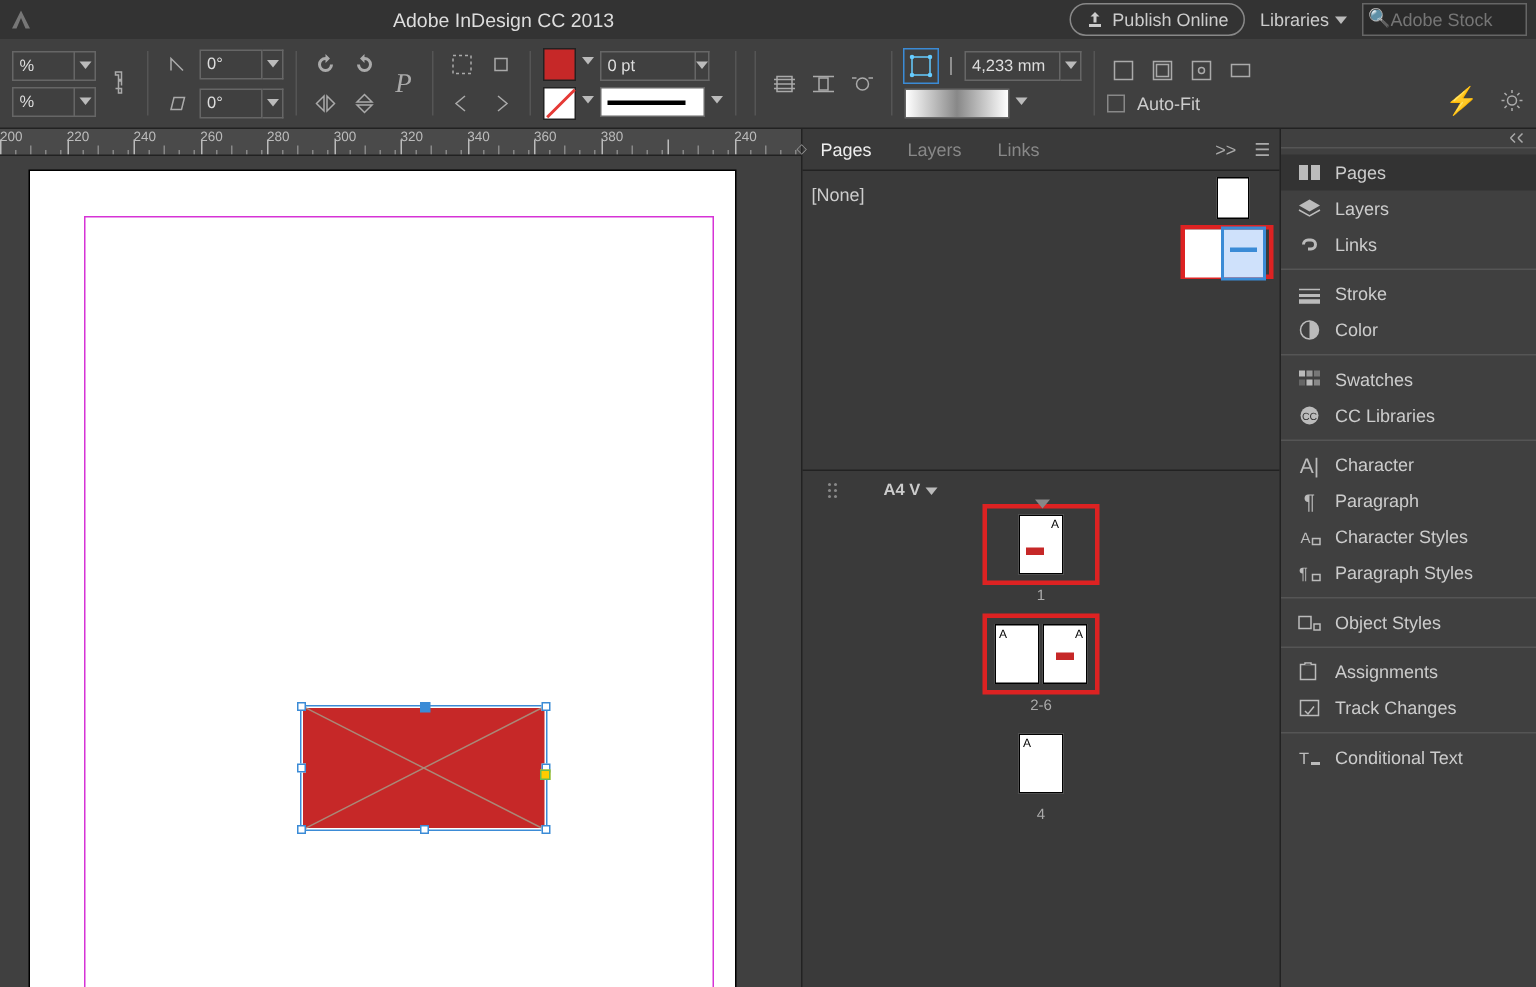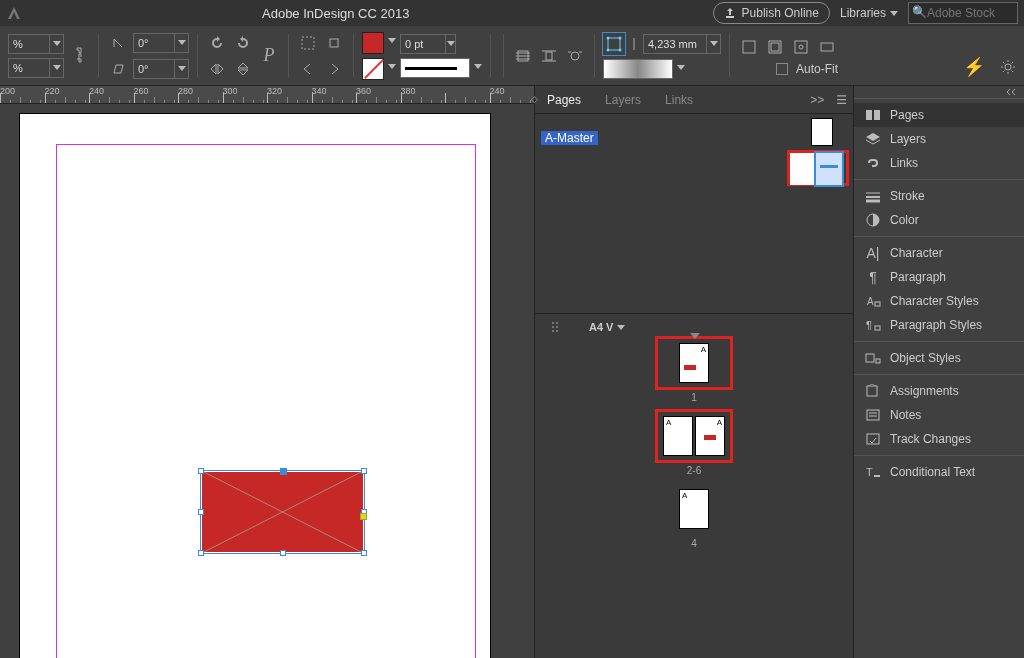--- a/index.html
+++ b/index.html
@@ -26,21 +26,21 @@
   .field .dd { width:14px; height:20px; border:1px solid #666; border-left:none; display:inline-flex; align-items:center; justify-content:center; }
   .swatch-fill { width:22px; height:22px; background:#c62828; border:1px solid #222; }
   .swatch-none { width:22px; height:22px; background:#fff; border:1px solid #222; position:relative; }
   .swatch-none::after { content:''; position:absolute; left:-2px; top:9px; width:26px; height:2px; background:#e53935; transform:rotate(-45deg); }
   .stroke-swatch { width:70px; height:20px; background:#fff; border:1px solid #666; position:relative; }
   .stroke-swatch::after { content:''; position:absolute; left:4px; right:12px; top:8px; height:3px; background:#000; }
   .grad-swatch { width:70px; height:20px; background:linear-gradient(to right,#fff,#888,#fff); border:1px solid #666; }
   .zoom { border:1px solid #666; background:#404040; color:#ddd; padding:2px 4px; font-size:11px; width:46px; height:20px; text-align:center; }
   .check { width:12px; height:12px; border:1px solid #888; display:inline-block; margin-right:4px; }
 
-  .autofit-row { display:flex; align-items:center;justify-content:flex-end; }
+  .autofit-row { display:flex; align-items:center; }
 
   
   .workarea { display:flex; height: calc(100% - 86px); }
 
   .canvas-area { flex:1; background:#fde047; position:relative; overflow:hidden; }
   .ruler-h { height:18px; background:#4a4a4a; display:flex; align-items:flex-end; overflow:hidden; border-bottom:1px solid #222; }
 
   .doc-outer { position:absolute; top:18px; left:0; right:0; bottom:0; background:#404040; }
   .paper { position:absolute; left:20px; top:10px; width:470px; height:560px; background:#fff; box-shadow:0 0 0 1px #000; }
   .margin-box { position:absolute; left:36px; top:30px; width:420px; height:520px; border:1px solid #d633d6; }
@@ -244,21 +244,21 @@
         <span class="dd" style="height:22px"><span class="caret"></span></span>
       </div>
     <div class="cb-group">
         <span class="swatch-none"></span>
         <span class="dd" style="height:22px"><span class="caret"></span></span>
       </div>
   </div>
   <div class="cb-col">
     <div class="cb-group">
       <div class="field" style="width:56px">
-          <input style="width: 46px;" value="0 pt">
+          <input style="width: 64px;" value="0 pt">
           <span class="dd">
             <span class="caret"></span>
           </span>
         </div>
     </div>
     <div class="cb-group">
       <span class="stroke-swatch"></span>
         <span class="dd" style="height:20px"><span class="caret"></span></span>
     </div>
   </div>
@@ -492,24 +492,24 @@
   <div class="mid-panel">
     <div class="mid-tabs">
       <span class="tab active">Pages</span>
       <span class="tab">Layers</span>
       <span class="tab">Links</span>
       <span class="spacer"></span>
       <span class="coll">&gt;&gt;</span>
       <span class="coll">☰</span>
     </div>
     <div class="masters">
+      <div class="line">
+          <span>[None]</span>
+        </div>
       <div class="thumb thumb-none"></div>
-      <div class="line" style="margin-top:8px">
-          <span class="sel-lbl">A-Master</span>
-        </div>
       <div class="thumb-master-wrap">
         <span class="thumb-master"></span><span class="thumb-master sel"></span>
       </div>
     </div>
     <div class="docpages">
       <div style="display:flex;align-items:center;gap:6px;margin-left:10px">
         <span class="icon">
             <svg width="8" height="14">
               <circle cx="2" cy="3" r="1" fill="#888"></circle>
               <circle cx="6" cy="3" r="1" fill="#888"></circle>
@@ -608,20 +608,44 @@
                 <circle cx="8" cy="7" r="6" stroke="#bbb" fill="none"></circle>
                 <path d="M8 1a6 6 0 0 1 0 12z" fill="#bbb"></path>
               </svg>
             </span>
             <span>Color</span>
           </div>
         </div>
         <div class="grp">
           <div class="item">
             <span class="ic">
+              <svg width="16" height="14">
+                <rect x="1" y="1" width="4" height="4" fill="#bbb"></rect>
+                <rect x="6" y="1" width="4" height="4" fill="#999"></rect>
+                <rect x="11" y="1" width="4" height="4" fill="#777"></rect>
+                <rect x="1" y="7" width="4" height="4" fill="#666"></rect>
+                <rect x="6" y="7" width="4" height="4" fill="#bbb"></rect>
+                <rect x="11" y="7" width="4" height="4" fill="#888"></rect>
+              </svg>
+            </span>
+            <span>Swatches</span>
+          </div>
+          <div class="item">
+            <span class="ic">
+              <svg width="16" height="14">
+                <circle cx="8" cy="7" r="6" fill="#bbb"></circle>
+                <text x="8" y="10" font-size="7" text-anchor="middle" fill="#333">CC</text>
+              </svg>
+            </span>
+            <span>CC Libraries</span>
+          </div>
+        </div>
+        <div class="grp">
+          <div class="item">
+            <span class="ic">
               <span style="font-size:14px;color:#bbb">A|</span>
             </span>
             <span>Character</span>
           </div>
           <div class="item">
             <span class="ic">
               <span style="font-size:14px;color:#bbb">¶</span>
             </span>
             <span>Paragraph</span>
           </div>
@@ -662,30 +686,20 @@
                 <rect x="2" y="2" width="10" height="10" stroke="#bbb" fill="none"></rect>
                 <path d="M5 2v-1h4v1" stroke="#bbb"></path>
               </svg>
             </span>
             <span>Assignments</span>
           </div>
           <div class="item">
             <span class="ic">
               <svg width="16" height="14">
                 <rect x="2" y="2" width="12" height="10" stroke="#bbb" fill="none"></rect>
-                <line x1="4" y1="5" x2="12" y2="5" stroke="#bbb"></line>
-                <line x1="4" y1="8" x2="12" y2="8" stroke="#bbb"></line>
-              </svg>
-            </span>
-            <span>Notes</span>
-          </div>
-          <div class="item">
-            <span class="ic">
-              <svg width="16" height="14">
-                <rect x="2" y="2" width="12" height="10" stroke="#bbb" fill="none"></rect>
                 <path d="M5 9l2 2 4-5" stroke="#bbb" fill="none"></path>
               </svg>
             </span>
             <span>Track Changes</span>
           </div>
         </div>
         <div class="grp">
           <div class="item">
             <span class="ic">
               <svg width="16" height="14">

